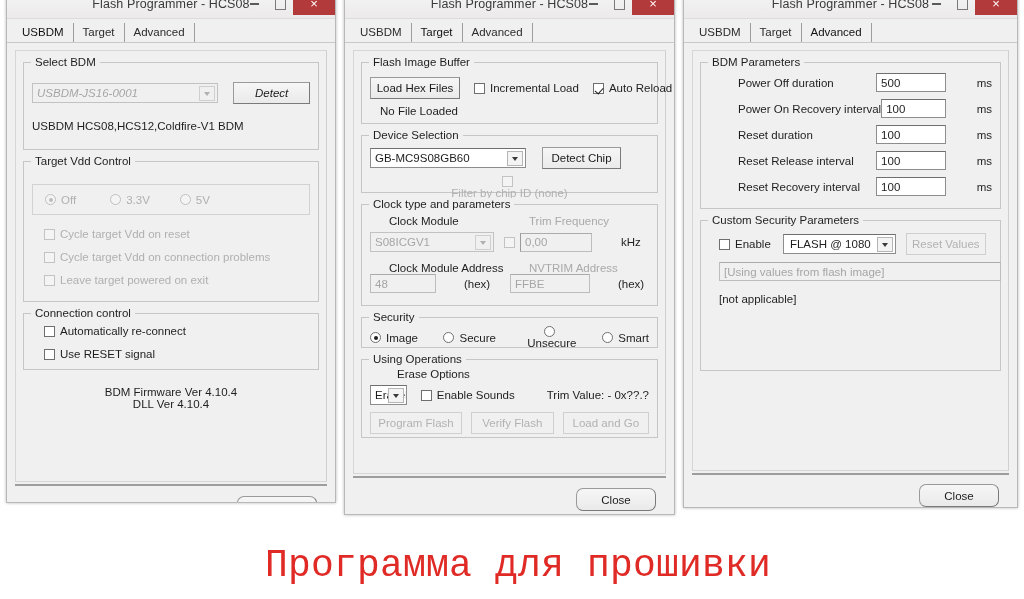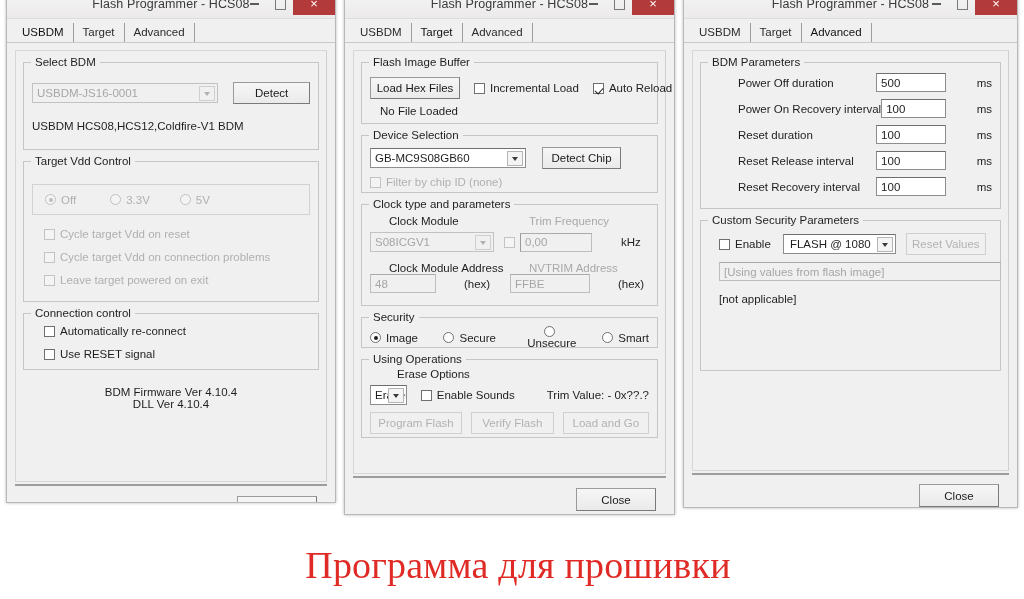--- a/index.html
+++ b/index.html
@@ -199,32 +199,32 @@
   .statictext { font-size: 11.5px; color:#1e1e1e; white-space:nowrap; }
 
   .footbar {
     position: absolute;
     left: 8px; right: 8px;
     border-top: 2px solid #9d9d9d;
     background:#f0f0f0;
   }
   .closebtn {
     position: absolute;
-    width: 80px; height: 23px;
+    width: 80px; height: 23px; border-radius: 7px;
   }
 
   
   .caption {
     position: absolute;
     left: 12px; right: 0;
     bottom: 12px;
     text-align: center;
     color: #e02a25;
     font-size: 38px;
-    font-family: Liberation Serif, serif;
+    font-family: Liberation Mono, monospace;
     letter-spacing: .2px;
   }
 </style>
 </head>
 <body>
 
 <div id="root">
 
   <div class="window" style="left:6px; width:330px; height:511px;">
     <div class="titlebar">
@@ -242,21 +242,21 @@
       <div class="tab active">USBDM</div>
       <div class="tab">Target</div>
       <div class="tab">Advanced</div>
     </div>
 
     <div class="client" style="height:459px;">
       <div class="pane" style="height:432px;">
 
         <div class="gb" style="height:88px;">
           <div class="gb-title">Select BDM</div>
-          <div class="row" style="margin-top:11px;">
+          <div class="row" style="margin-top:11px;font-style:italic;">
             <div class="combo dim" style="width:190px;">
               <span>USBDM-JS16-0001</span>
               <span class="arrow"></span>
             </div>
             <div class="btn" style="width:78px; margin-left:15px;">Detect</div>
           </div>
           <div class="statictext" style="margin-top:16px;">USBDM HCS08,HCS12,Coldfire-V1 BDM</div>
         </div>
 
         <div class="gb" style="height:141px;">
@@ -352,21 +352,21 @@
 
         <div class="gb" style="height:58px;">
           <div class="gb-title">Device Selection</div>
           <div class="row" style="margin-top:3px;">
             <div class="combo" style="width:156px;">
               <span>GB-MC9S08GB60</span>
               <span class="arrow"></span>
             </div>
             <div class="btn" style="width:79px; margin-left:16px;">Detect Chip</div>
           </div>
-          <div class="chk dim" style="margin-top:7px;">
+          <div class="chk dim" style="margin-top:7px;flex-direction:column;">
             <span class="box"></span>
             <span class="t">Filter by chip ID (none)</span>
           </div>
         </div>
 
         <div class="gb" style="height:102px;">
           <div class="gb-title">Clock type and parameters</div>
           <div class="row" style="margin-top:2px;">
             <div class="lbl" style="width:140px;">Clock Module</div>
             <div class="lbl dim">Trim Frequency</div>

